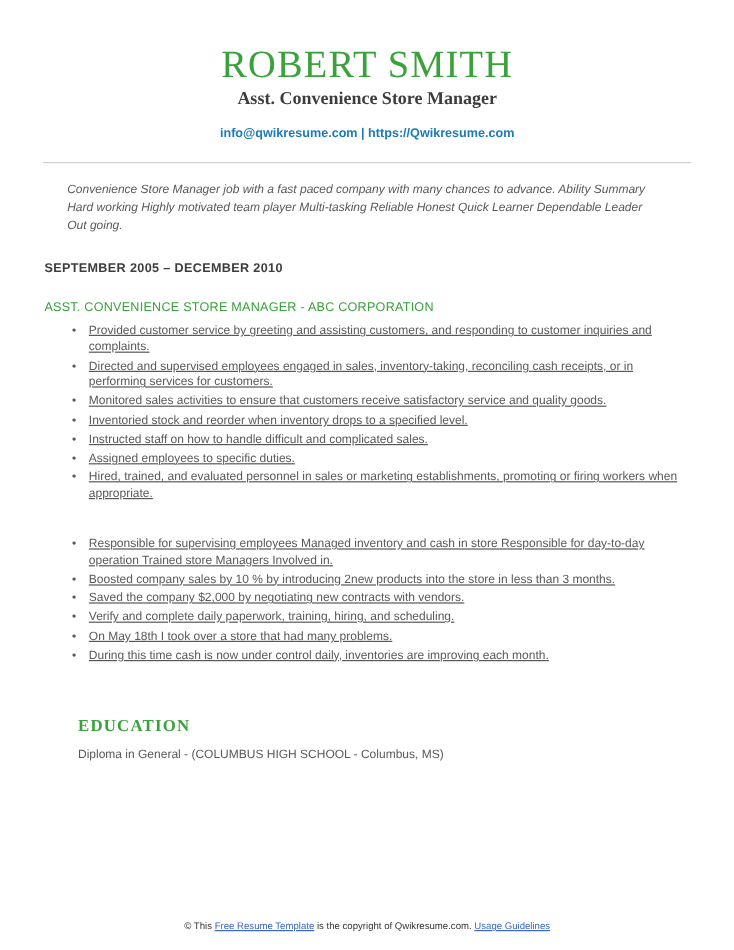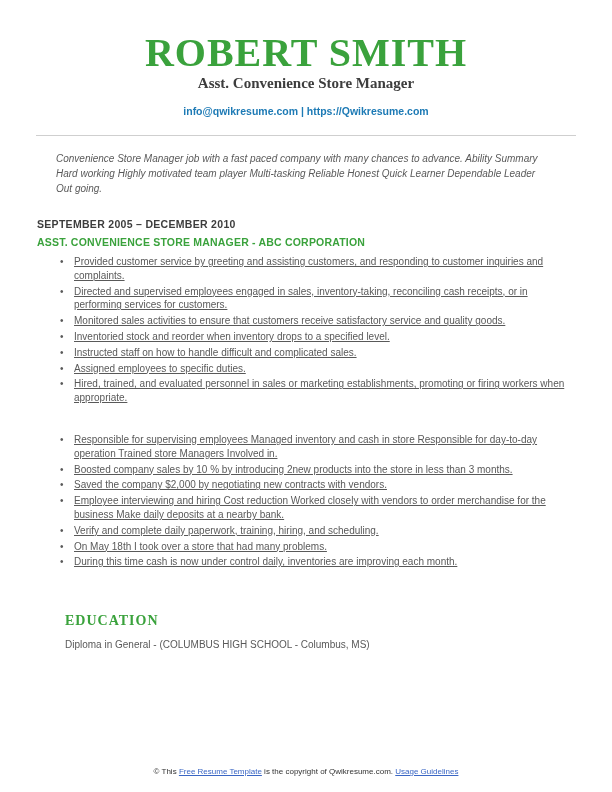--- a/index.html
+++ b/index.html
@@ -11,22 +11,22 @@
     --divider_gray:#cfcfcf;
   }
   html,body{margin:0;padding:0;background:#e8e8e8;}
   .page{
     width:612px;height:792px;margin:0 auto;background:#ffffff;
     position:relative;box-sizing:border-box;overflow:hidden;
     font-family:"Liberation Sans",sans-serif;color:var(--text_gray);
   }
   .header{text-align:center;padding-top:36px;}
   .name{
-    margin:0;font-family:"Liberation Serif",serif;font-weight:700;
-    font-size:40px;line-height:34px;color:var(--accent_green);letter-spacing:1px;
+    margin:0;font-family:"Liberation Serif",serif;font-weight:400;
+    font-size:32px;line-height:34px;color:var(--accent_green);letter-spacing:1px;
   }
   .job-title{
     margin-top:5px;font-family:"Liberation Serif",serif;font-weight:700;
     font-size:15px;color:var(--dark_gray);
   }
   .contact{
     margin-top:13px;font-size:10.5px;font-weight:700;color:var(--contact_blue);
     display:inline-block;text-decoration:none;
   }
   .divider{
@@ -37,21 +37,21 @@
     margin:15px 60px 0 56px;font-size:10px;line-height:1.5;
     font-style:italic;color:var(--text_gray);
   }
   .content{margin:0 42px 0 37px;}
   .job{margin-top:22px;}
   .job + .job{margin-top:28px;}
   .dates{
     font-size:10.5px;font-weight:700;color:var(--dark_gray);letter-spacing:0.3px;
   }
   .job-heading{
-    margin-top:6px;font-size:10.5px;font-weight:700;color:var(--accent_green);
+    margin-top:20px;font-size:10.5px;font-weight:400;color:var(--accent_green);
     letter-spacing:0.2px;
   }
   ul.bullets{
     list-style:none;margin:7px 0 0 0;padding:0 0 0 23px;text-decoration:underline;
   }
   ul.bullets li{
     position:relative;padding-left:14px;font-size:10px;line-height:1.38;
     margin-bottom:2px;color:var(--text_gray);
   }
   ul.bullets li::before{
@@ -100,21 +100,20 @@
         <li>Assigned employees to specific duties.</li>
         <li>Hired, trained, and evaluated personnel in sales or marketing establishments, promoting or firing workers when appropriate.</li>
       </ul>
     </section>
 
     <section class="job">
       <ul class="bullets">
         <li>Responsible for supervising employees Managed inventory and cash in store Responsible for day-to-day operation Trained store Managers Involved in.</li>
         <li>Boosted company sales by 10 % by introducing 2new products into the store in less than 3 months.</li>
         <li>Saved the company $2,000 by negotiating new contracts with vendors.</li>
-        <li>Employee interviewing and hiring Cost reduction Worked closely with vendors to order merchandise for the business Make daily deposits at a nearby bank.</li>
         <li>Verify and complete daily paperwork, training, hiring, and scheduling.</li>
         <li>On May 18th I took over a store that had many problems.</li>
         <li>During this time cash is now under control daily, inventories are improving each month.</li>
       </ul>
     </section>
 
   </div>
 
   <section class="education">
     <h2 class="education-heading">EDUCATION</h2>

